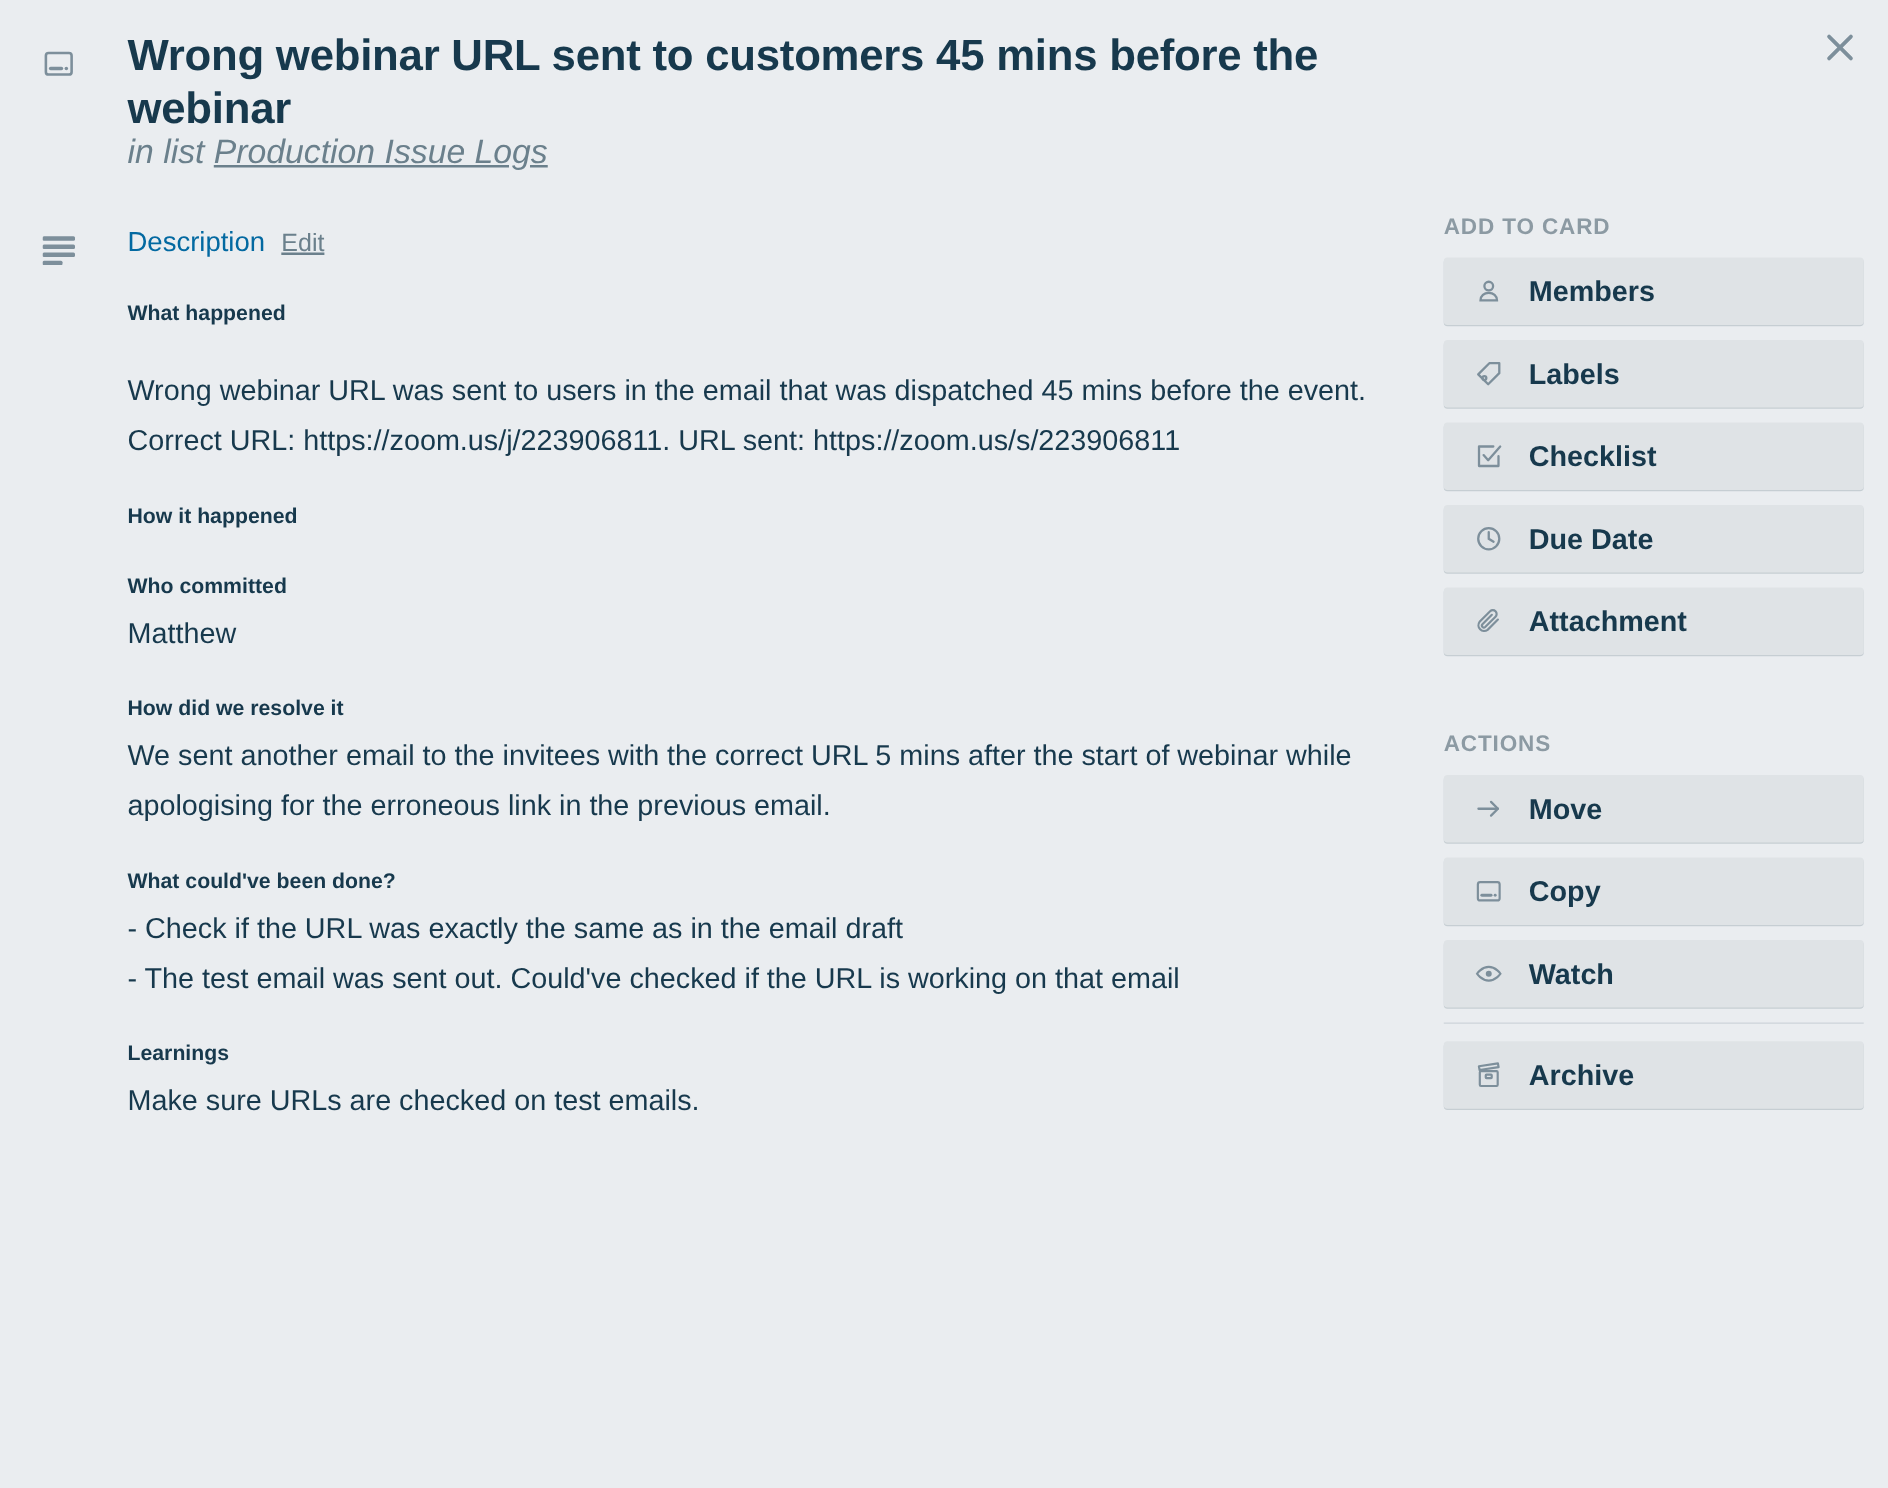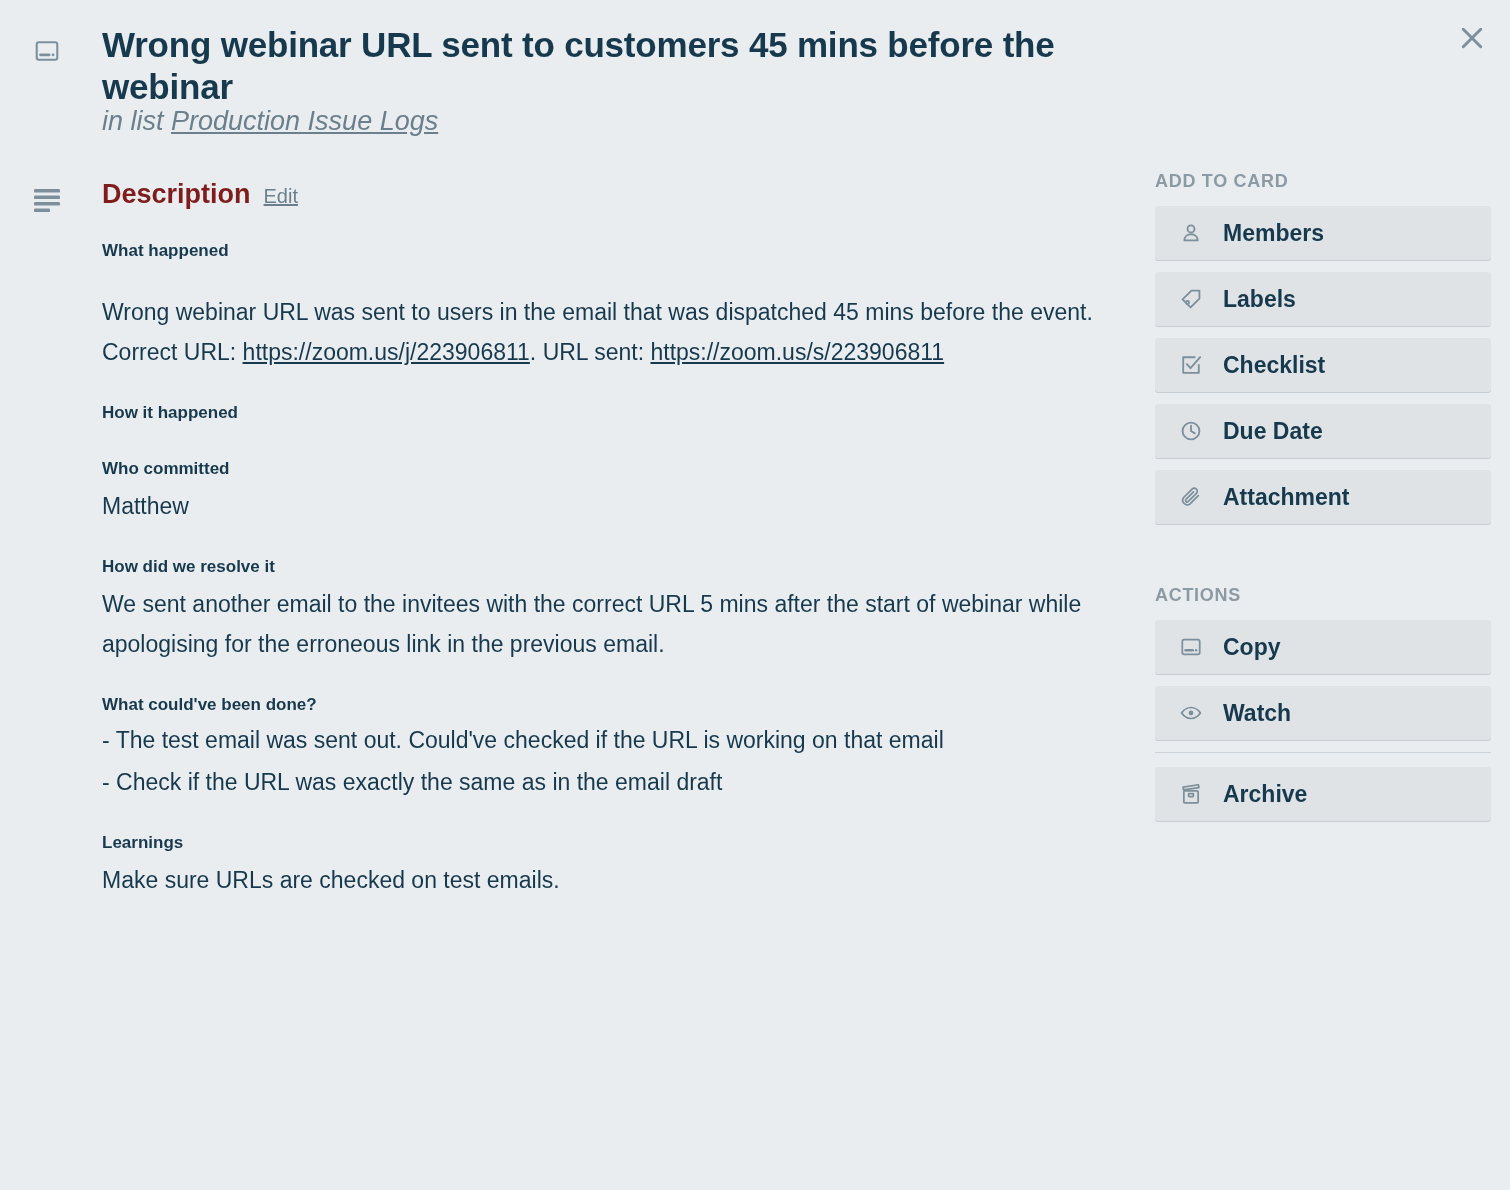--- a/index.html
+++ b/index.html
@@ -82,24 +82,24 @@
     height: 24px;
   }
   .desc-body { padding-left: 68px; }
 
   .desc-head-row {
     display: flex;
     align-items: baseline;
     gap: 13px;
   }
   .desc-heading {
-    font-size: 27px;
+    font-size: 22px;
     line-height: 32px;
-    font-weight: bold;
-    color: #7f1d1d;
+    font-weight: normal;
+    color: #0369a1;
   }
   .desc-edit {
     font-size: 20px;
     line-height: 24px;
     color: #6b808c;
     text-decoration: underline;
     cursor: pointer;
   }
 
   .desc-content { margin-top: 26px; }
@@ -114,21 +114,20 @@
     font-size: 23px;
     line-height: 40px;
     color: #17394d;
     max-width: 1035px;
   }
   .gap-lg { margin-top: 26px; }
   .gap-sm { margin-top: 2px; }
 
   .inline-link {
     color: #17394d;
-    text-decoration: underline;
     cursor: pointer;
   }
 
   
   .sidebar {
     position: absolute;
     left: 1155px;
     top: 170px;
     width: 336px;
   }
@@ -242,22 +241,22 @@
 
       <div class="block-title gap-lg">How it happened</div>
 
       <div class="block-title gap-lg">Who committed</div>
       <p class="block-text gap-sm">Matthew</p>
 
       <div class="block-title gap-lg">How did we resolve it</div>
       <p class="block-text gap-sm">We sent another email to the invitees with the correct URL 5 mins after the start of webinar while apologising for the erroneous link in the previous email.</p>
 
       <div class="block-title gap-lg">What could've been done?</div>
+      <p class="block-text gap-sm">- Check if the URL was exactly the same as in the email draft</p>
       <p class="block-text">- The test email was sent out. Could've checked if the URL is working on that email</p>
-      <p class="block-text gap-sm">- Check if the URL was exactly the same as in the email draft</p>
 
       <div class="block-title gap-lg">Learnings</div>
       <p class="block-text gap-sm">Make sure URLs are checked on test emails.</p>
 
     </div>
   </div>
 </div>
 
 <div class="sidebar">
 
@@ -309,20 +308,29 @@
         <path d="M20 10.5L11 19.5a5 5 0 0 1-7-7l9.2-9.2a3.3 3.3 0 0 1 4.7 4.7l-9 9a1.7 1.7 0 0 1-2.4-2.4l8.2-8.2"></path>
       </svg>
     </span>
     <span class="sb-label">Attachment</span>
   </button>
 
 
   <div class="actions-wrap">
     <div class="side-section-title">Actions</div>
 
+    <button class="side-btn">
+      <span class="sb-icon">
+        <svg width="22" height="22" viewBox="0 0 24 24" fill="none" stroke="#7d8f9b" stroke-width="2" stroke-linecap="round" stroke-linejoin="round">
+          <line x1="3" y1="12" x2="20" y2="12"></line>
+          <polyline points="14,6 20,12 14,18"></polyline>
+        </svg>
+      </span>
+      <span class="sb-label">Move</span>
+    </button>
 
     <button class="side-btn">
       <span class="sb-icon">
         <svg width="22" height="22" viewBox="0 0 24 24" fill="none" stroke="#7d8f9b" stroke-width="1.9">
           <rect x="2.5" y="4" width="19" height="16" rx="2"></rect>
           <line x1="6" y1="15.5" x2="14" y2="15.5" stroke-width="2.6" stroke-linecap="round"></line>
           <circle cx="17.6" cy="15.5" r="1.3" fill="#7d8f9b" stroke="none"></circle>
         </svg>
       </span>
       <span class="sb-label">Copy</span>

